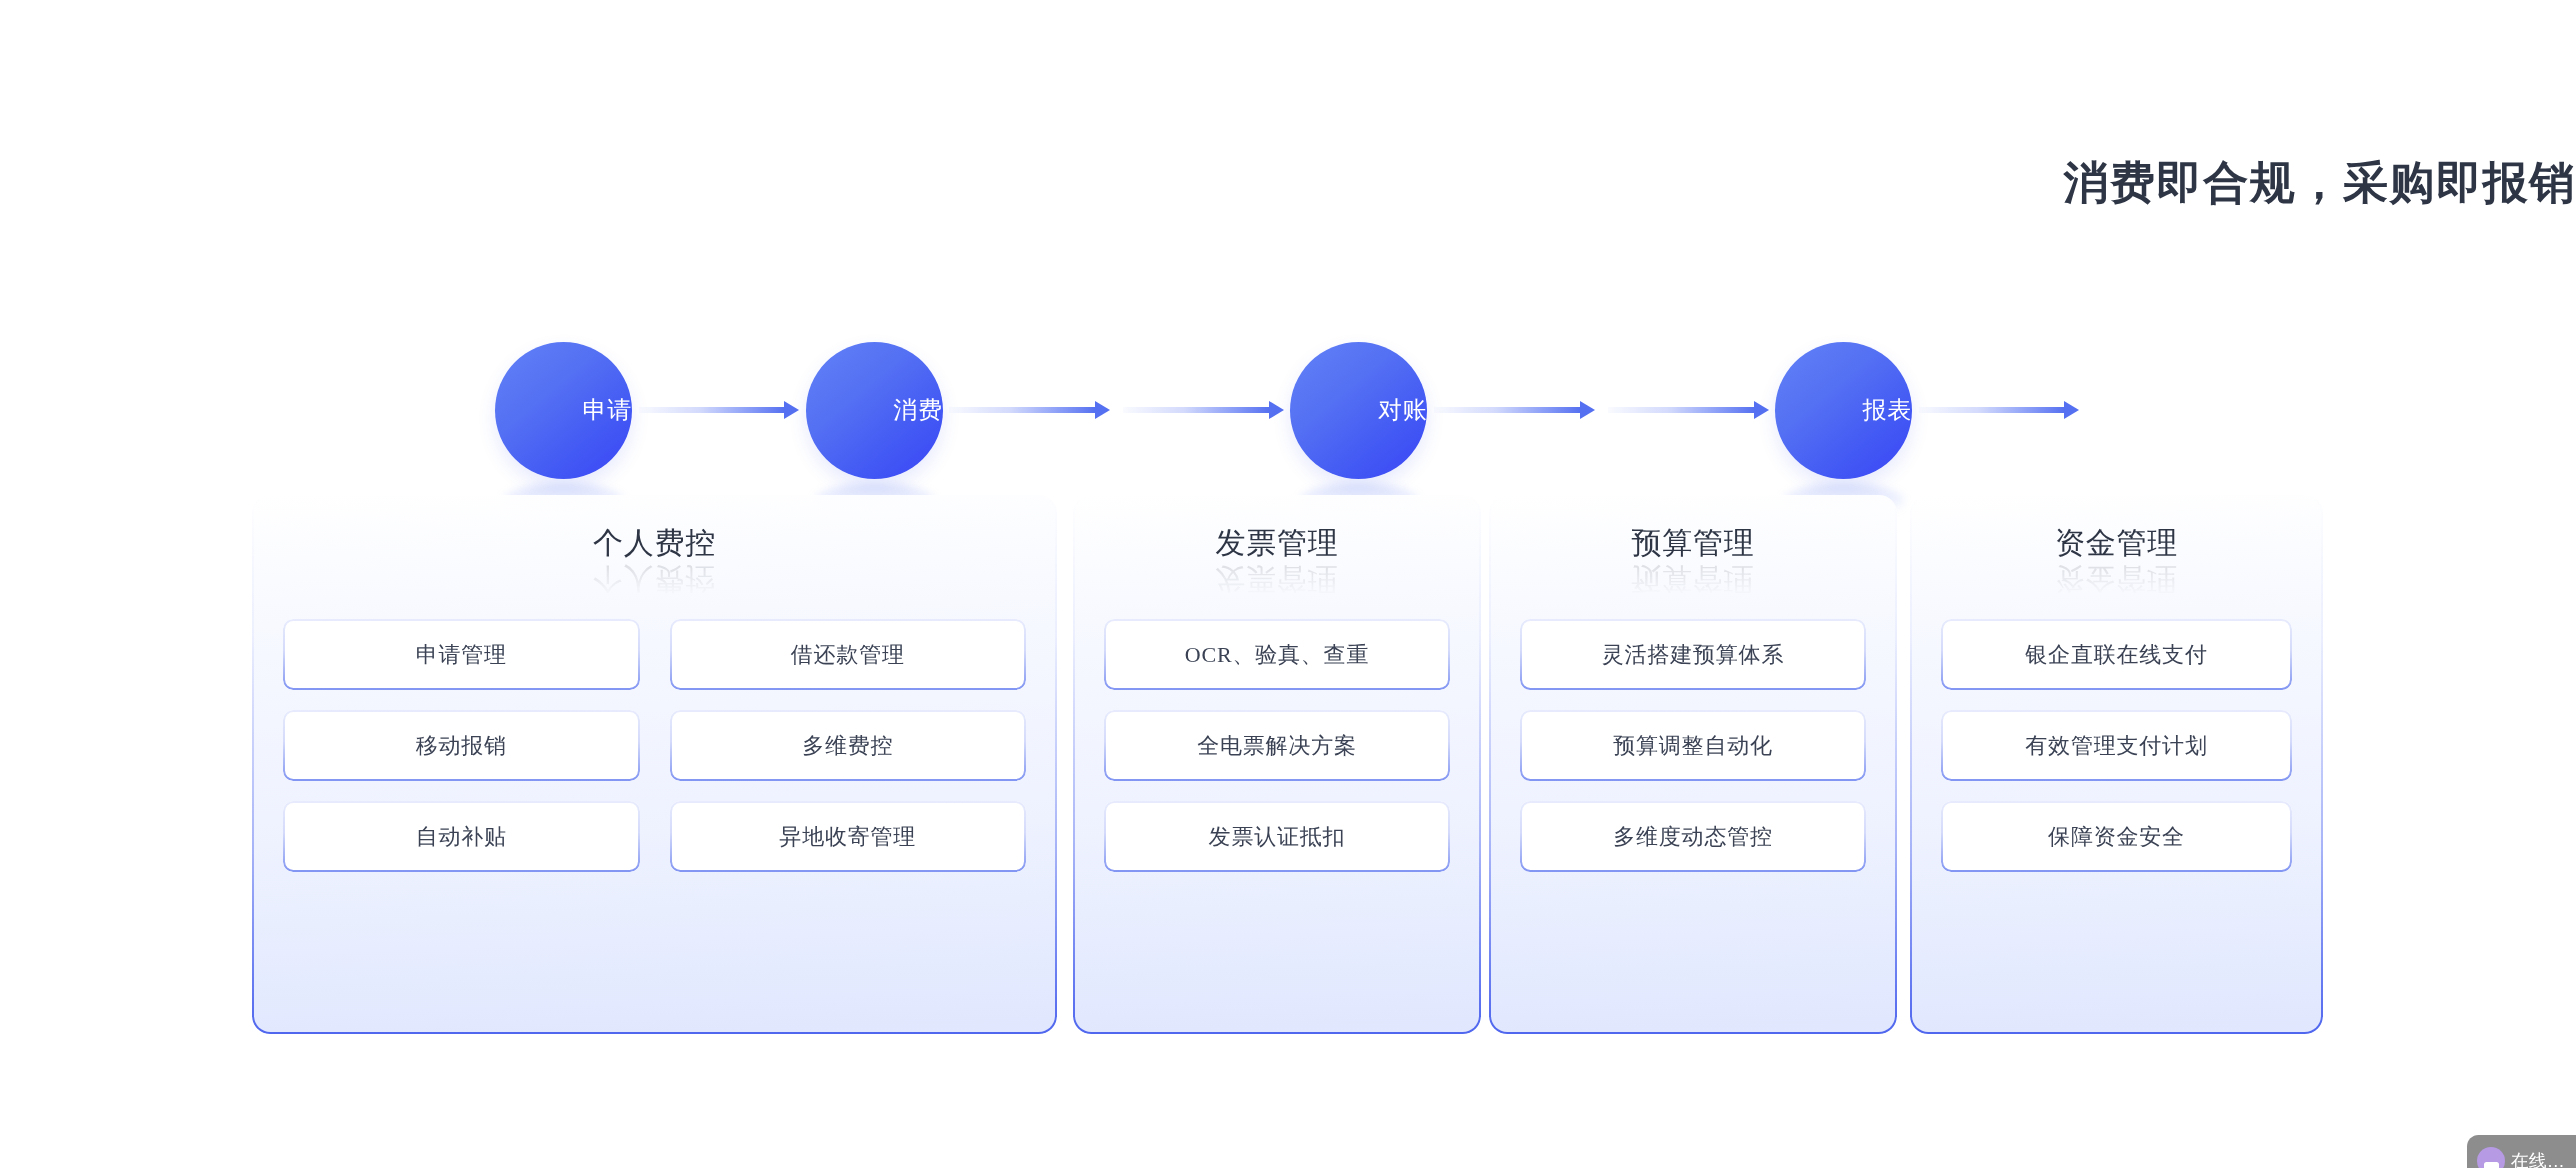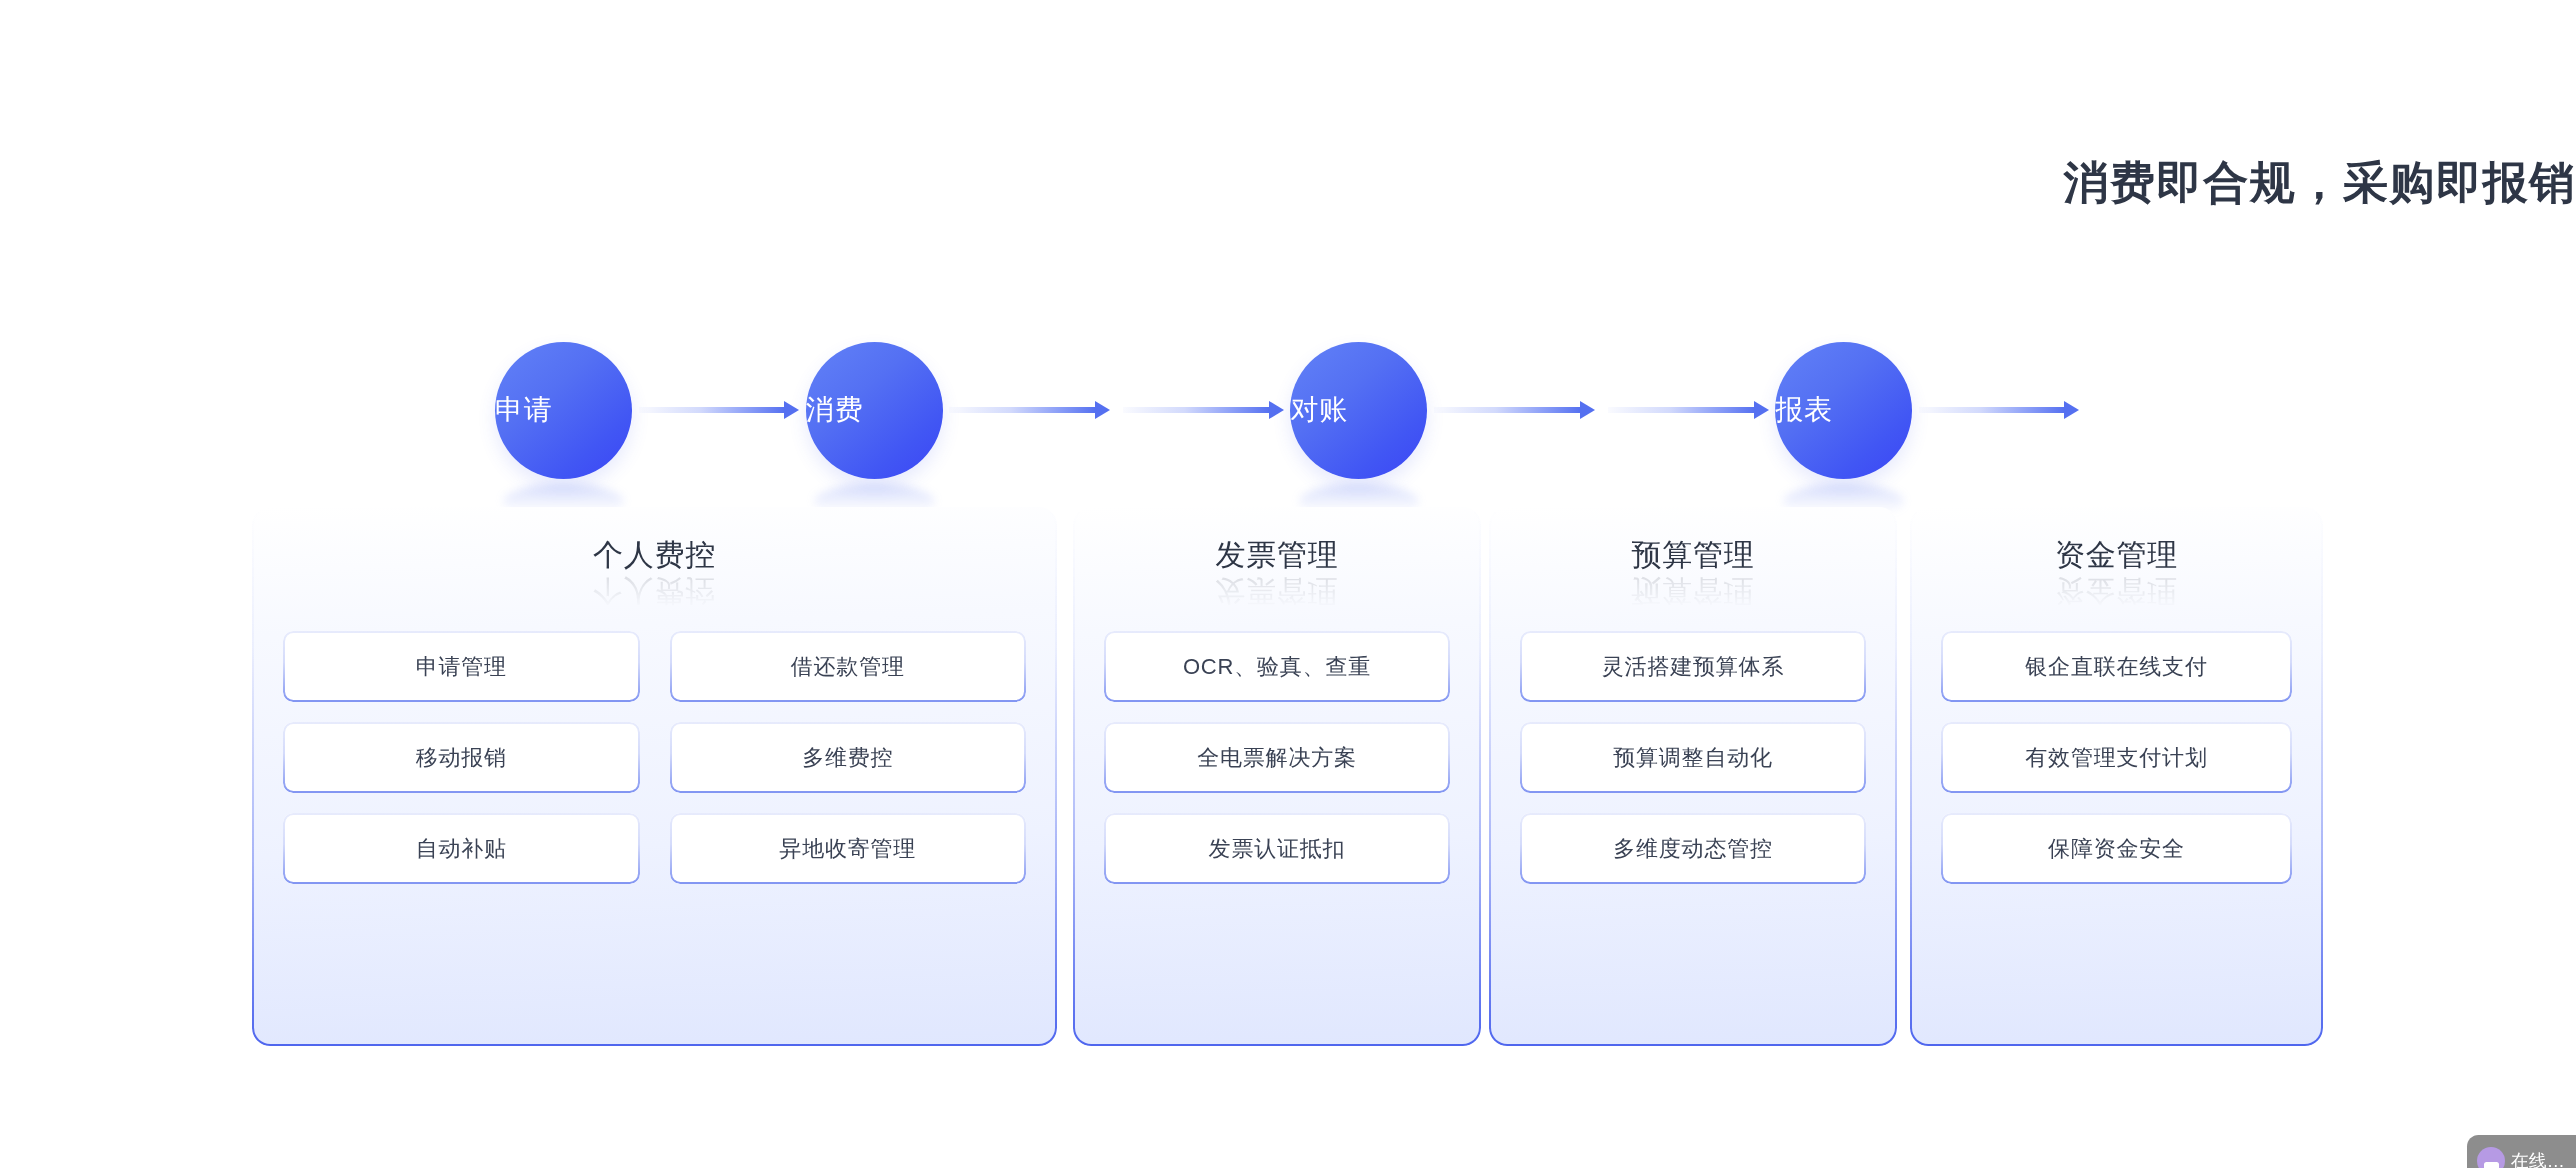--- a/index.html
+++ b/index.html
@@ -44,23 +44,23 @@
   }
   .flow-node {
     position: relative;
     width: 137px;
     height: 137px;
     flex: 0 0 137px;
     border-radius: 50%;
     background: linear-gradient(140deg, #6282f7 0%, #5470f3 38%, #4156f4 75%, #3b45f6 100%);
     display: flex;
     align-items: center;
-    justify-content: flex-start;
+    justify-content: flex-end;
     color: #ffffff;
-    font-size: 28px;
+    font-size: 24px;
     letter-spacing: 0.8px;
     box-shadow: 0 8.2px 18px rgba(70, 90, 240, 0.13);
   }
   .flow-node::after {
     content: "";
     position: absolute;
     left: 6%;
     top: 104%;
     width: 88%;
     height: 35px;
@@ -97,29 +97,30 @@
   
   .panels {
     position: absolute;
     top: 495px;
     left: 252px;
     width: 2071px;
     height: 539px;
   }
   .panel {
     position: absolute;
-    top: 12px;
+    top: 0;
     height: 539px;
     border-radius: 18px;
     background: linear-gradient(178deg,
                  rgba(255,255,255,0.96) 0%,
                  rgba(247,249,255,0.97) 22%,
                  rgba(238,242,255,1) 62%,
                  rgba(224,231,254,1) 100%);
     box-sizing: border-box;
+    font-family: Liberation Serif, serif;
   }
   
   .panel::before {
     content: "";
     position: absolute;
     inset: 0;
     border-radius: 18px;
     padding: 1.6px;
     background: linear-gradient(180deg, rgba(79,102,238,0) 0%, rgba(79,102,238,0.06) 26%, rgba(79,102,238,0.45) 66%, #4f66ee 100%);
     -webkit-mask: linear-gradient(#000 0 0) content-box, linear-gradient(#000 0 0);

